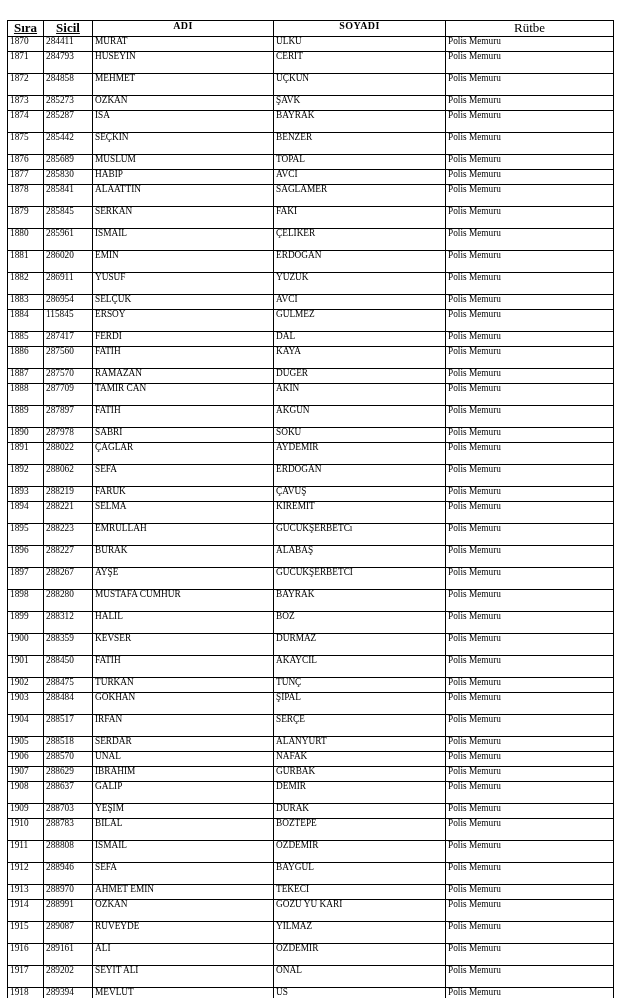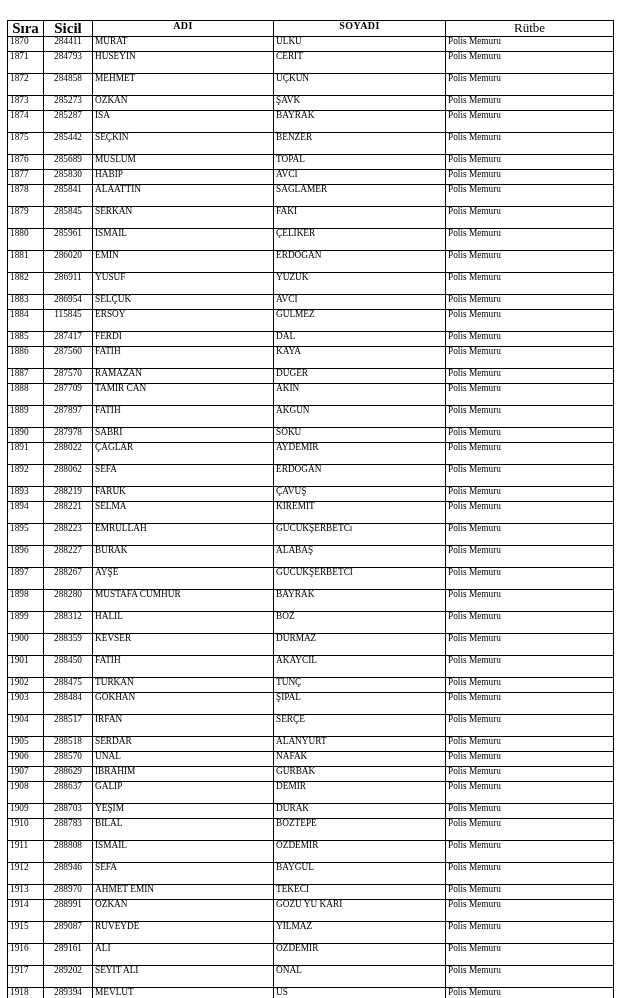--- a/index.html
+++ b/index.html
@@ -52,39 +52,40 @@
     border-bottom: none;
     font-weight: bold;
     font-size: 10px;
     padding: 0 2px 2px 2px;
     height: 15px;
     vertical-align: bottom;
     background: #ffffff;
   }
   th.h-sira, th.h-sicil {
     text-align: center;
-    font-size: 15px;
+    text-decoration: underline;
+    font-size: 13px;
   }
   th.h-adi, th.h-soyadi {
     text-align: center;
     letter-spacing: 0.4px;
   }
   th.h-rutbe {
     text-align: center;
     font-weight: normal;
     font-size: 13px;
   }
 
   
   td.sira {
     text-align: left;
     padding-left: 2px;
     margin-top: 18px;
   }
-  td.sicil { text-align: center; }
+  td.sicil { text-align: left; }
   td.adi, td.soyadi, td.rutbe { text-align: left; }
 
   
   td.vbottom { vertical-align: bottom; }
 
   tr.row { height: 15px; }
   tr.row.tall { height: 22px; }
 </style>
 </head>
 <body>

